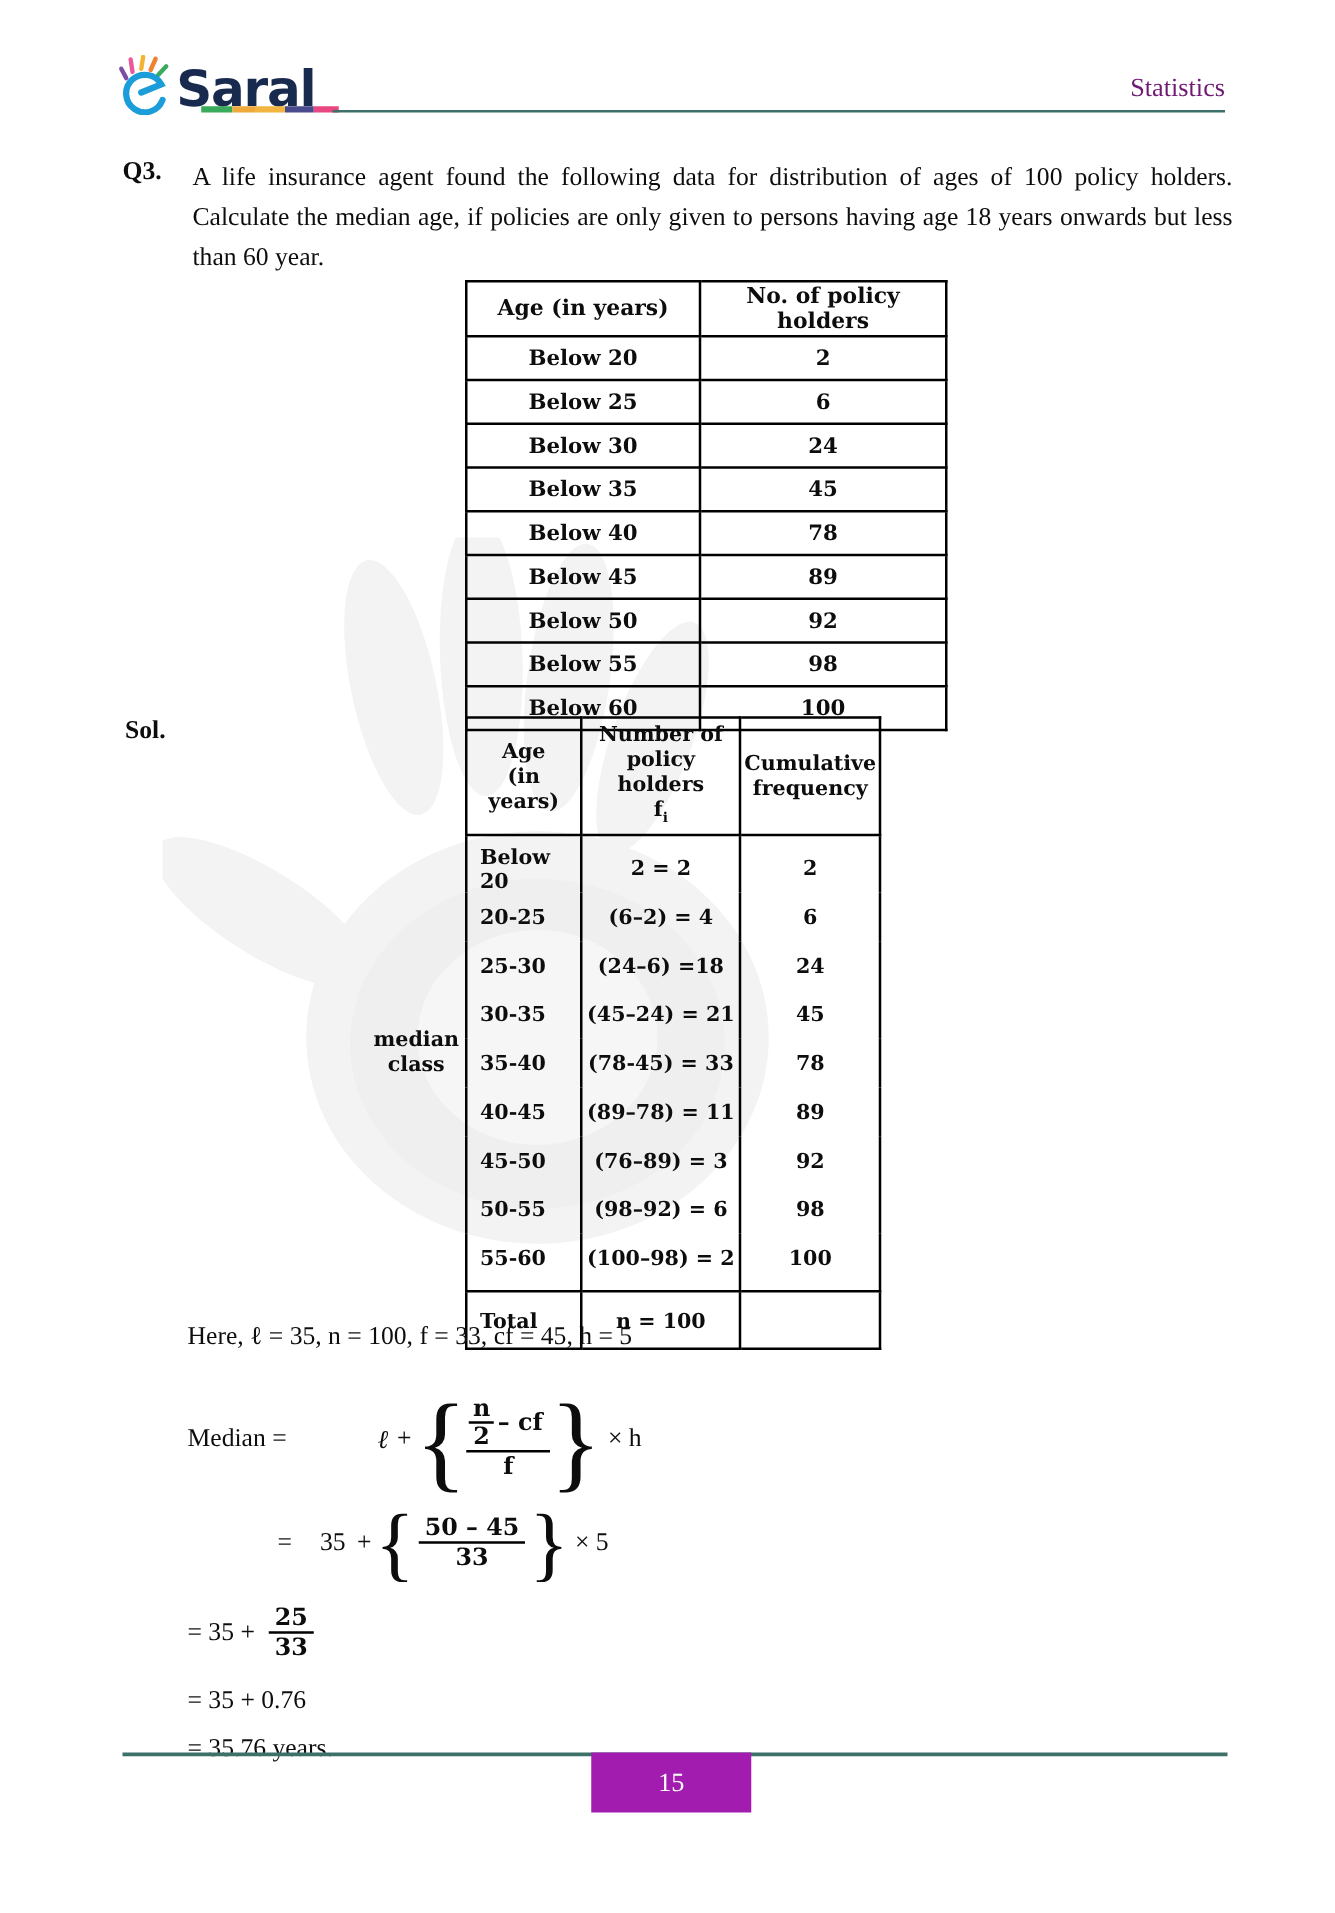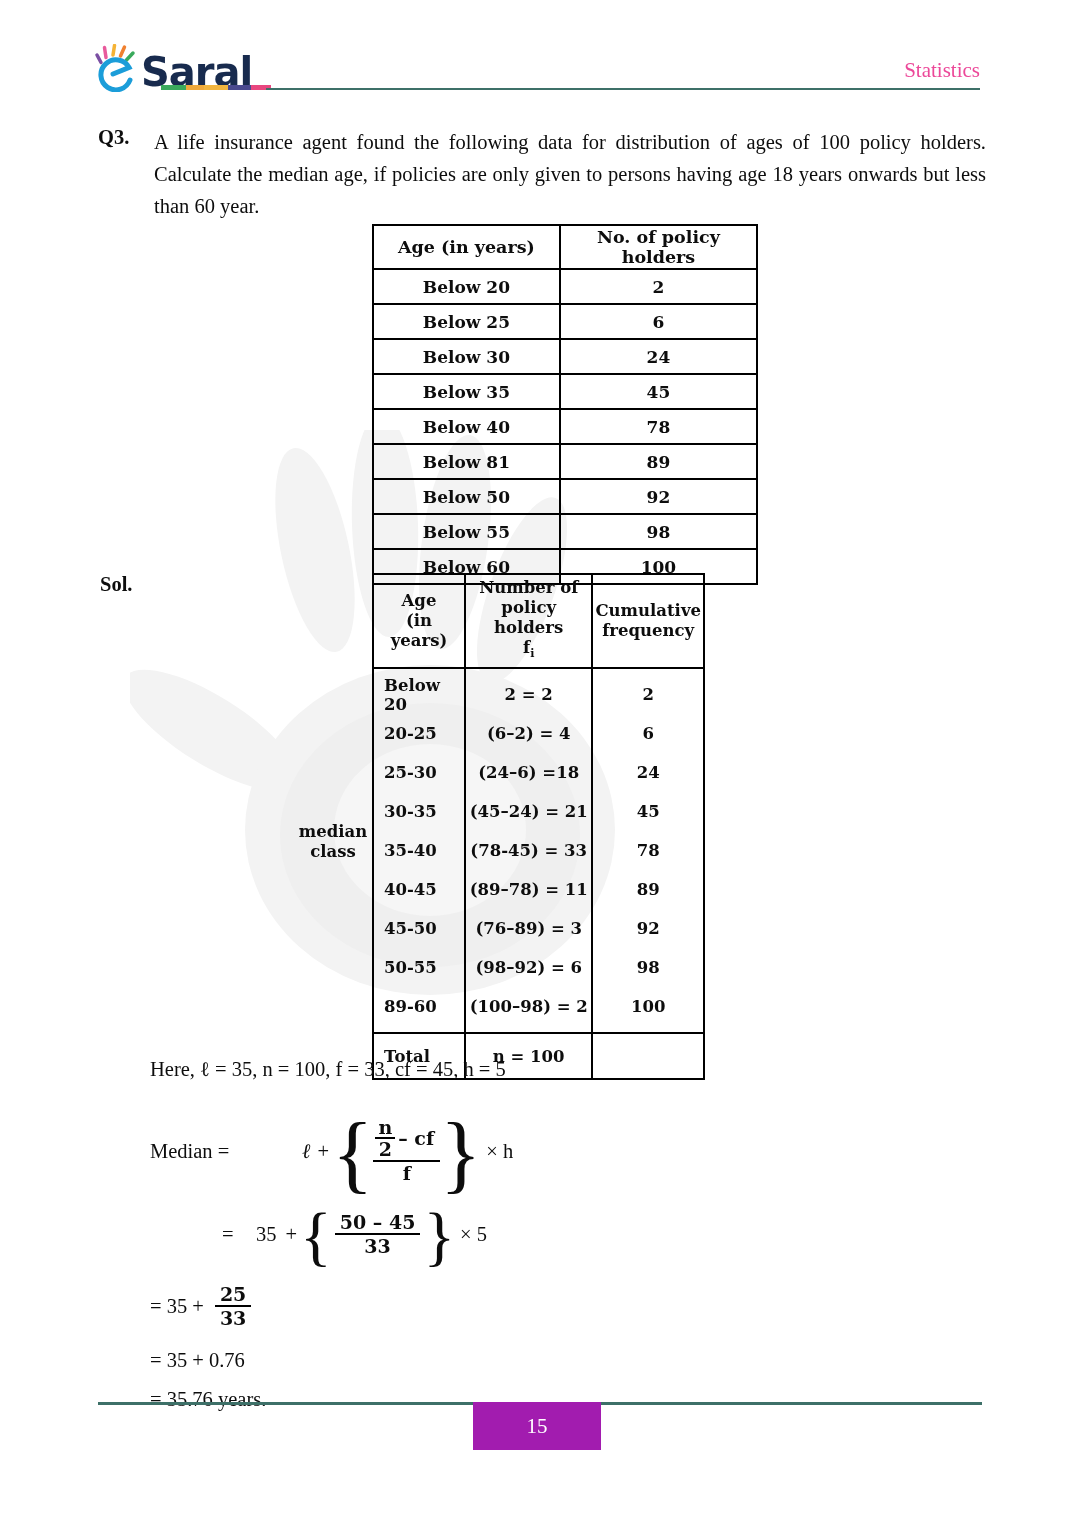--- a/index.html
+++ b/index.html
@@ -81,21 +81,21 @@
     width: 714px;
     height: 2px;
     background: #3d7068;
   }
   .header-title {
     position: absolute;
     right: 88px;
     top: 58px;
     font-size: 21px;
     font-family: "Liberation Serif", serif;
-    color: #ec4899;
+    color: #701a75;
   }
 
   
   .q-block {
     position: absolute;
     left: 98px;
     top: 126px;
     width: 888px;
   }
   .q-label {
@@ -374,21 +374,21 @@
         </tr>
       <tr>
           <td>Below 35</td>
           <td>45</td>
         </tr>
       <tr>
           <td>Below 40</td>
           <td>78</td>
         </tr>
       <tr>
-          <td>Below 81</td>
+          <td>Below 45</td>
           <td>89</td>
         </tr>
       <tr>
           <td>Below 50</td>
           <td>92</td>
         </tr>
       <tr>
           <td>Below 55</td>
           <td>98</td>
         </tr>
@@ -456,21 +456,21 @@
           <td class="cell-a">45-50</td>
           <td>(76–89) =  3</td>
           <td>92</td>
         </tr>
       <tr>
           <td class="cell-a">50-55</td>
           <td>(98–92) =  6</td>
           <td>98</td>
         </tr>
       <tr class="last-data">
-          <td class="cell-a">89-60</td>
+          <td class="cell-a">55-60</td>
           <td>(100–98) =  2</td>
           <td>100</td>
         </tr>
     </tbody>
     <tfoot>
       <tr>
         <td class="cell-a" style="text-align:left;padding-left:10px">Total</td>
         <td>n =  100</td>
         <td></td>
       </tr>

